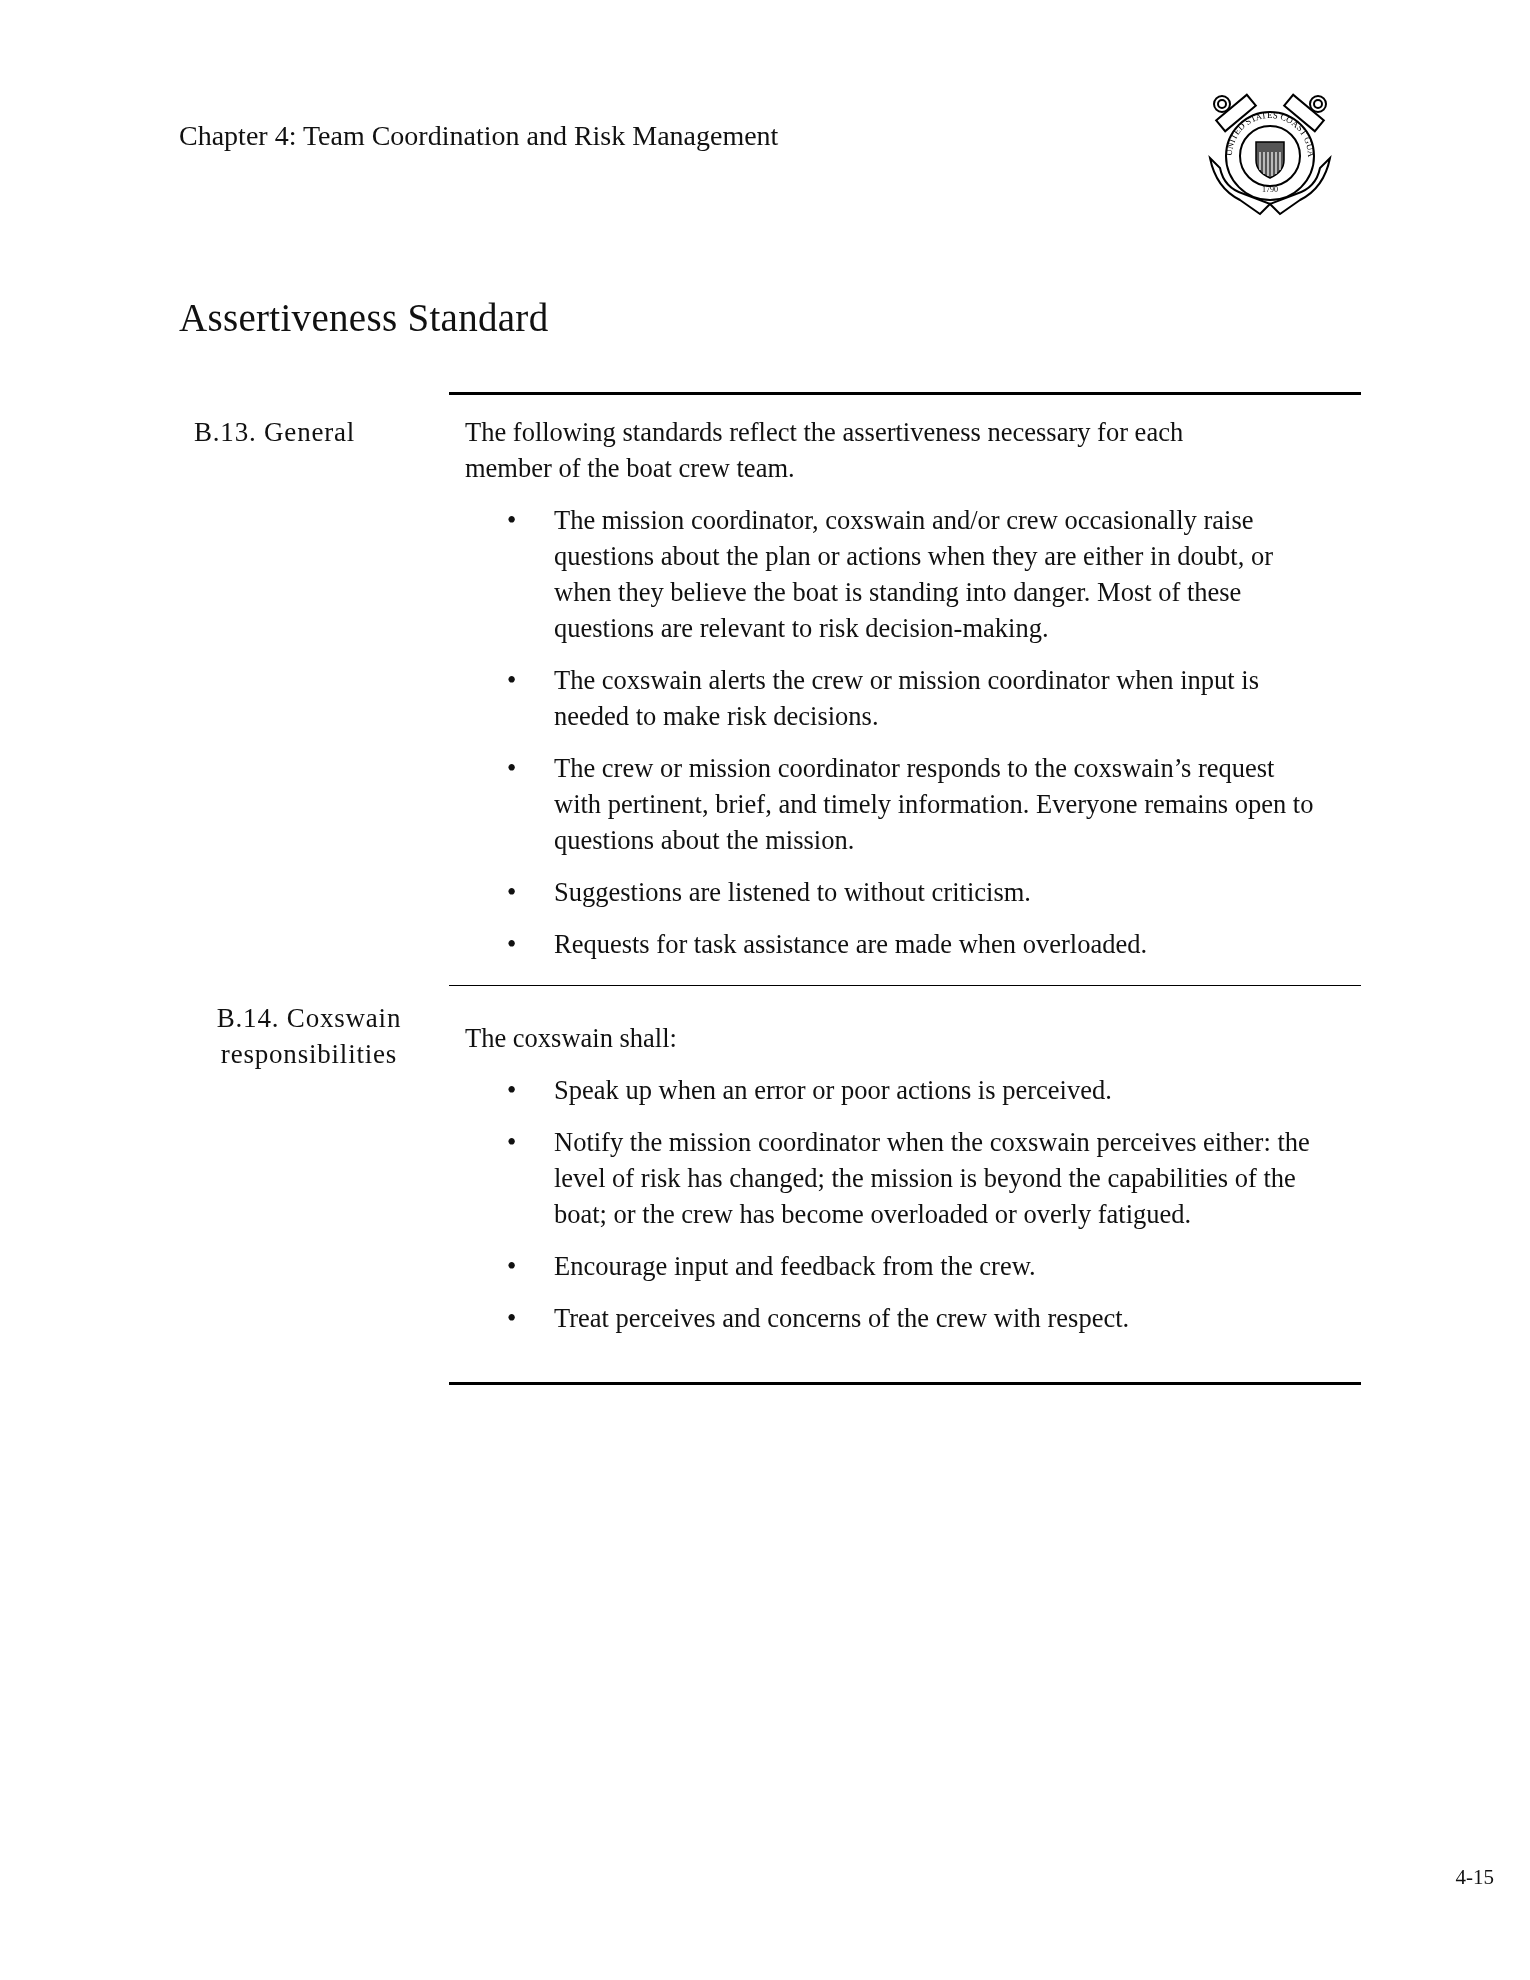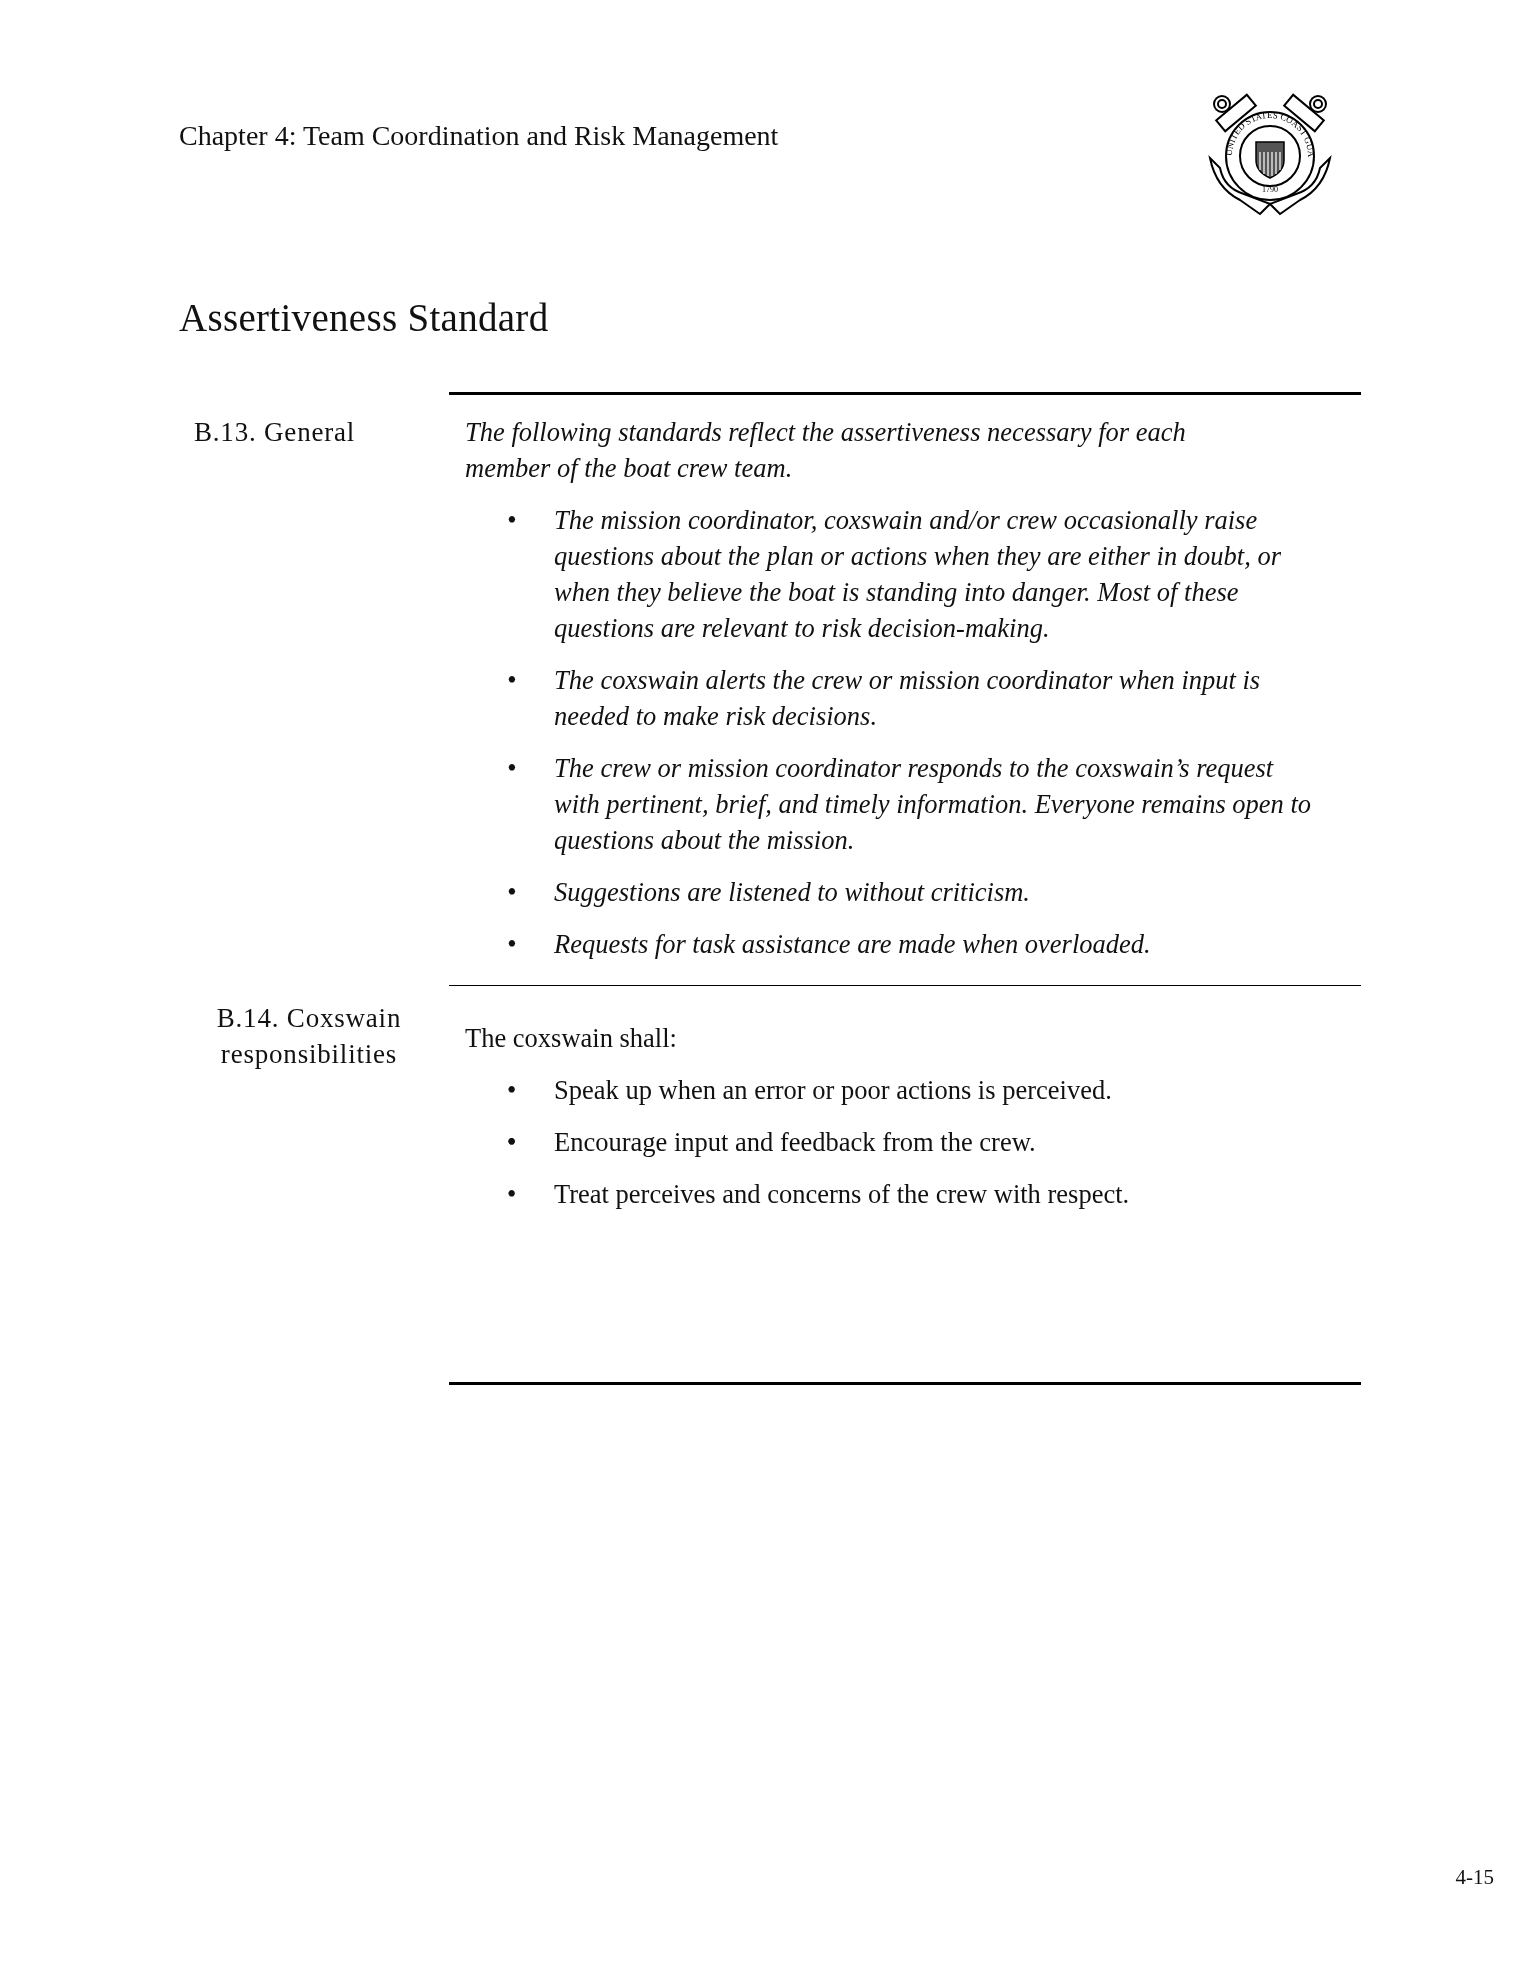--- a/index.html
+++ b/index.html
@@ -47,39 +47,39 @@
   <path id="ringpath" d="M32 68 A38 38 0 1 1 108 68" fill="none"></path>
   <text font-family="Liberation Serif, serif" font-size="9" fill="#000"><textPath href="#ringpath">UNITED STATES COAST GUARD</textPath></text>
   <text x="70" y="104" font-family="Liberation Serif, serif" font-size="8" text-anchor="middle">1790</text>
 </svg>
 
 <h1 class="page-title">Assertiveness Standard</h1>
 
 <div class="rule thick" style="top:392px;"></div>
 
 <div class="sec-label" style="top:414px;">B.13.  General</div>
-<div class="sec-body" style="top:414px;font-style:italic;">
+<div class="sec-body" style="top:414px;">
   <p class="intro" style="width:800px;">The following standards reflect the assertiveness necessary for each member of the boat crew team.</p>
   <ul>
     <li><span class="bullet">•</span><span>The mission coordinator, coxswain and/or crew occasionally raise questions about the plan or actions when they are either in doubt, or when they believe the boat is standing into danger.  Most of these questions are relevant to risk decision-making.</span></li>
     <li><span class="bullet">•</span><span>The coxswain alerts the crew or mission coordinator when input is needed to make risk decisions.</span></li>
     <li><span class="bullet">•</span><span>The crew or mission coordinator responds to the coxswain’s request with pertinent, brief, and timely information.  Everyone remains open to questions about the mission.</span></li>
     <li><span class="bullet">•</span><span>Suggestions are listened to without criticism.</span></li>
     <li><span class="bullet">•</span><span>Requests for task assistance are made when overloaded.</span></li>
   </ul>
 </div>
 
 <div class="rule thin" style="top:985px;"></div>
 
 <div class="sec-label" style="top:1000px; width:230px;">B.14.  Coxswain responsibilities</div>
 <div class="sec-body" style="top:1000px;margin-top:20px;">
   <p class="intro">The coxswain shall:</p>
   <ul>
     <li><span class="bullet">•</span><span>Speak up when an error or poor actions is perceived.</span></li>
-    <li><span class="bullet">•</span></li>
+    <li><span class="bullet">•</span><span>Notify the mission coordinator when the coxswain perceives either: the level of risk has changed; the mission is beyond the capabilities of the boat; or the crew has become overloaded or overly fatigued.</span></li>
     <li><span class="bullet">•</span><span>Encourage input and feedback from the crew.</span></li>
     <li><span class="bullet">•</span><span>Treat perceives and concerns of the crew with respect.</span></li>
   </ul>
 </div>
 
 <div class="rule thick" style="top:1382px;"></div>
 
 <div class="page-number">4-15</div>
 
 </body></html>

